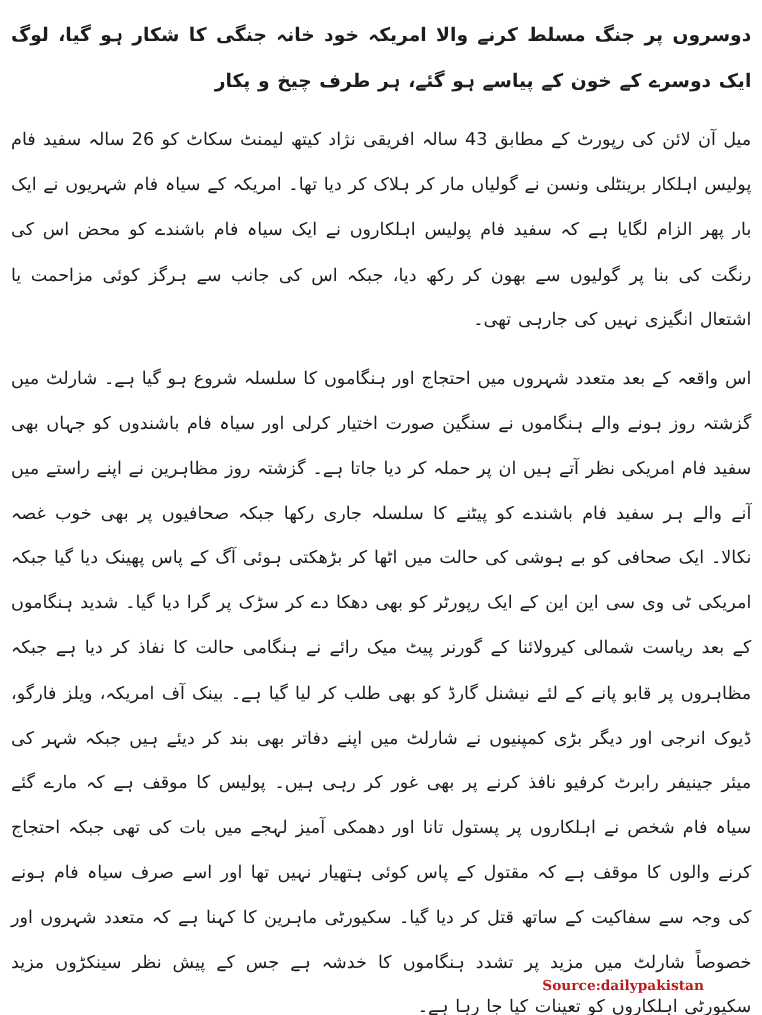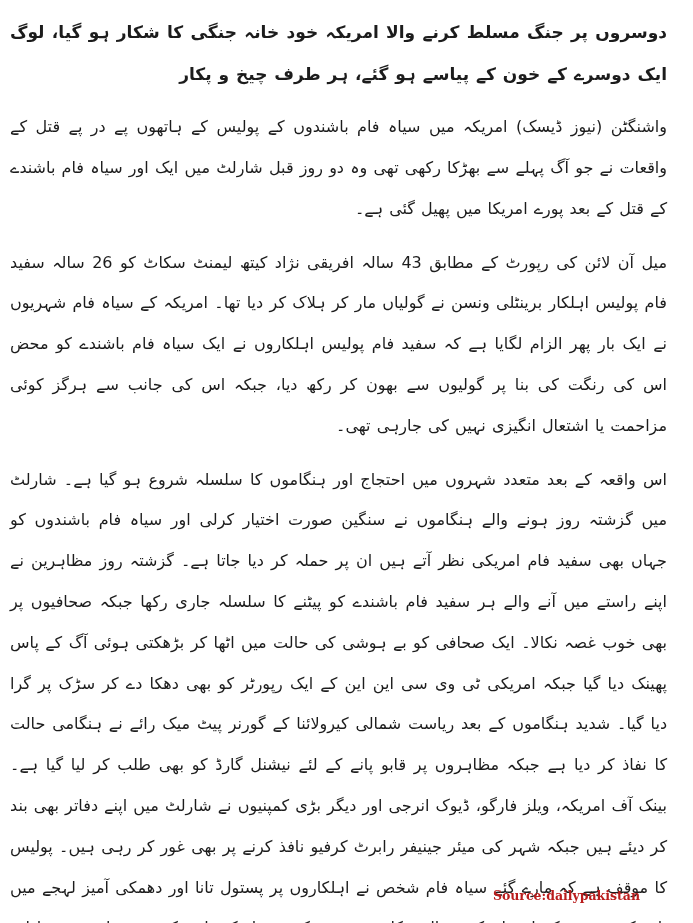--- a/index.html
+++ b/index.html
@@ -11,21 +11,21 @@
       width: 693px;
       height: 923px;
       position: relative;
       overflow: hidden;
       font-family: "DejaVu Sans", sans-serif;
     }
     .page {
       box-sizing: border-box;
       width: 693px;
       height: 923px;
-      padding: 12px 26px 0 10px;
+      padding: 12px 10px 0 10px;
       direction: rtl;
       color: #1c1c1c;
     }
     .headline {
       font-size: 17px;
       font-weight: bold;
       line-height: 2.45;
       text-align: justify;
       margin: 0 0 12px 0;
       word-spacing: 1px;
@@ -51,20 +51,19 @@
       font-size: 12.5px;
       color: #b91c1c;
     }
   </style>
 </head>
 <body>
 
 <div class="page">
   <h1 class="headline">دوسروں پر جنگ مسلط کرنے والا امریکہ خود خانہ جنگی کا شکار ہو گیا، لوگ ایک دوسرے کے خون کے پیاسے ہو گئے، ہر طرف چیخ و پکار</h1>
 
-  <p class="para">واشنگٹن (نیوز ڈیسک) امریکہ میں سیاہ فام باشندوں کے پولیس کے ہاتھوں پے در پے قتل کے واقعات نے جو آگ پہلے سے بھڑکا رکھی تھی وہ دو روز قبل شارلٹ میں ایک اور سیاہ فام باشندے کے قتل کے بعد پورے امریکا میں پھیل گئی ہے۔</p>
 
   <p class="para">میل آن لائن کی رپورٹ کے مطابق 43 سالہ افریقی نژاد کیتھ لیمنٹ سکاٹ کو 26 سالہ سفید فام پولیس اہلکار برینٹلی ونسن نے گولیاں مار کر ہلاک کر دیا تھا۔ امریکہ کے سیاہ فام شہریوں نے ایک بار پھر الزام لگایا ہے کہ سفید فام پولیس اہلکاروں نے ایک سیاہ فام باشندے کو محض اس کی رنگت کی بنا پر گولیوں سے بھون کر رکھ دیا، جبکہ اس کی جانب سے ہرگز کوئی مزاحمت یا اشتعال انگیزی نہیں کی جارہی تھی۔</p>
 
   <p class="para">اس واقعہ کے بعد متعدد شہروں میں احتجاج اور ہنگاموں کا سلسلہ شروع ہو گیا ہے۔ شارلٹ میں گزشتہ روز ہونے والے ہنگاموں نے سنگین صورت اختیار کرلی اور سیاہ فام باشندوں کو جہاں بھی سفید فام امریکی نظر آتے ہیں ان پر حملہ کر دیا جاتا ہے۔ گزشتہ روز مظاہرین نے اپنے راستے میں آنے والے ہر سفید فام باشندے کو پیٹنے کا سلسلہ جاری رکھا جبکہ صحافیوں پر بھی خوب غصہ نکالا۔ ایک صحافی کو بے ہوشی کی حالت میں اٹھا کر بڑھکتی ہوئی آگ کے پاس پھینک دیا گیا جبکہ امریکی ٹی وی سی این این کے ایک رپورٹر کو بھی دھکا دے کر سڑک پر گرا دیا گیا۔ شدید ہنگاموں کے بعد ریاست شمالی کیرولائنا کے گورنر پیٹ میک رائے نے ہنگامی حالت کا نفاذ کر دیا ہے جبکہ مظاہروں پر قابو پانے کے لئے نیشنل گارڈ کو بھی طلب کر لیا گیا ہے۔ بینک آف امریکہ، ویلز فارگو، ڈیوک انرجی اور دیگر بڑی کمپنیوں نے شارلٹ میں اپنے دفاتر بھی بند کر دیئے ہیں جبکہ شہر کی میئر جینیفر رابرٹ کرفیو نافذ کرنے پر بھی غور کر رہی ہیں۔ پولیس کا موقف ہے کہ مارے گئے سیاہ فام شخص نے اہلکاروں پر پستول تانا اور دھمکی آمیز لہجے میں بات کی تھی جبکہ احتجاج کرنے والوں کا موقف ہے کہ مقتول کے پاس کوئی ہتھیار نہیں تھا اور اسے صرف سیاہ فام ہونے کی وجہ سے سفاکیت کے ساتھ قتل کر دیا گیا۔ سکیورٹی ماہرین کا کہنا ہے کہ متعدد شہروں اور خصوصاً شارلٹ میں مزید پر تشدد ہنگاموں کا خدشہ ہے جس کے پیش نظر سینکڑوں مزید سکیورٹی اہلکاروں کو تعینات کیا جا رہا ہے۔</p>
 </div>
 
 <div class="source-credit">Source:dailypakistan</div>
 
 </body></html>

